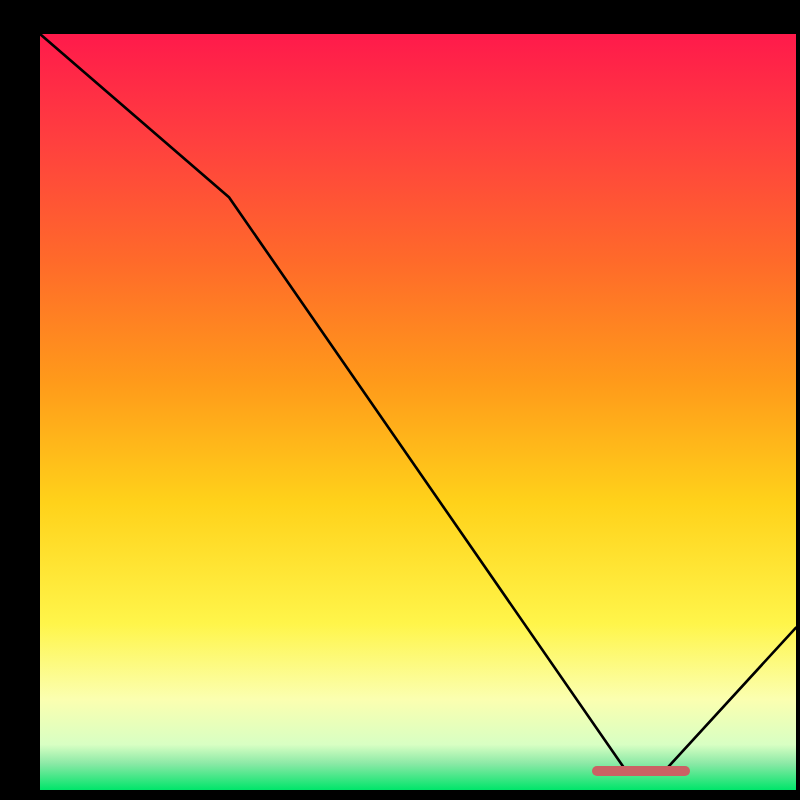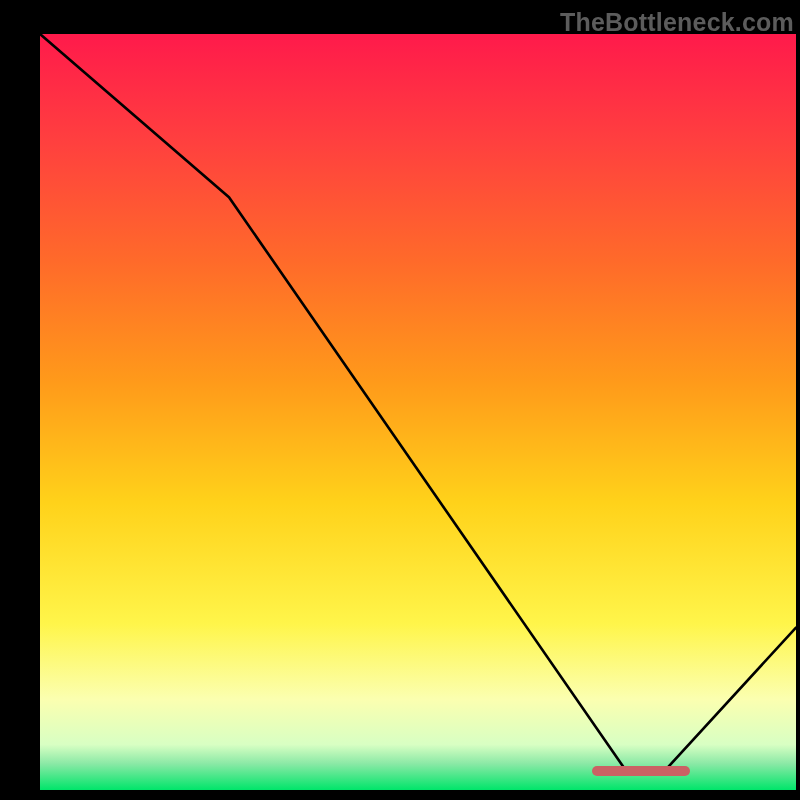--- a/index.html
+++ b/index.html
@@ -62,15 +62,14 @@
     <rect x="0" y="0" width="100" height="100" fill="url(#bg-grad)"></rect>
   </svg>
 
   <svg class="curve" viewBox="0 0 100 100" preserveAspectRatio="none">
     <path id="curve-path" fill="none" stroke="#000" stroke-width="0.35" stroke-linejoin="round" stroke-linecap="round" d="M0.00 0.00 L25.00 22.00 L78.00 100.00 L82.00 100.00 L100.00 80.00"></path>
   </svg>
 
   <div id="marker" class="marker" style="left: 551.88px; width: 98.28px; top: 731.806px;"></div>
 </div>
 
-<div class="watermark">TheBottleneck.com</div>
 
 </div>
 
 </body></html>

